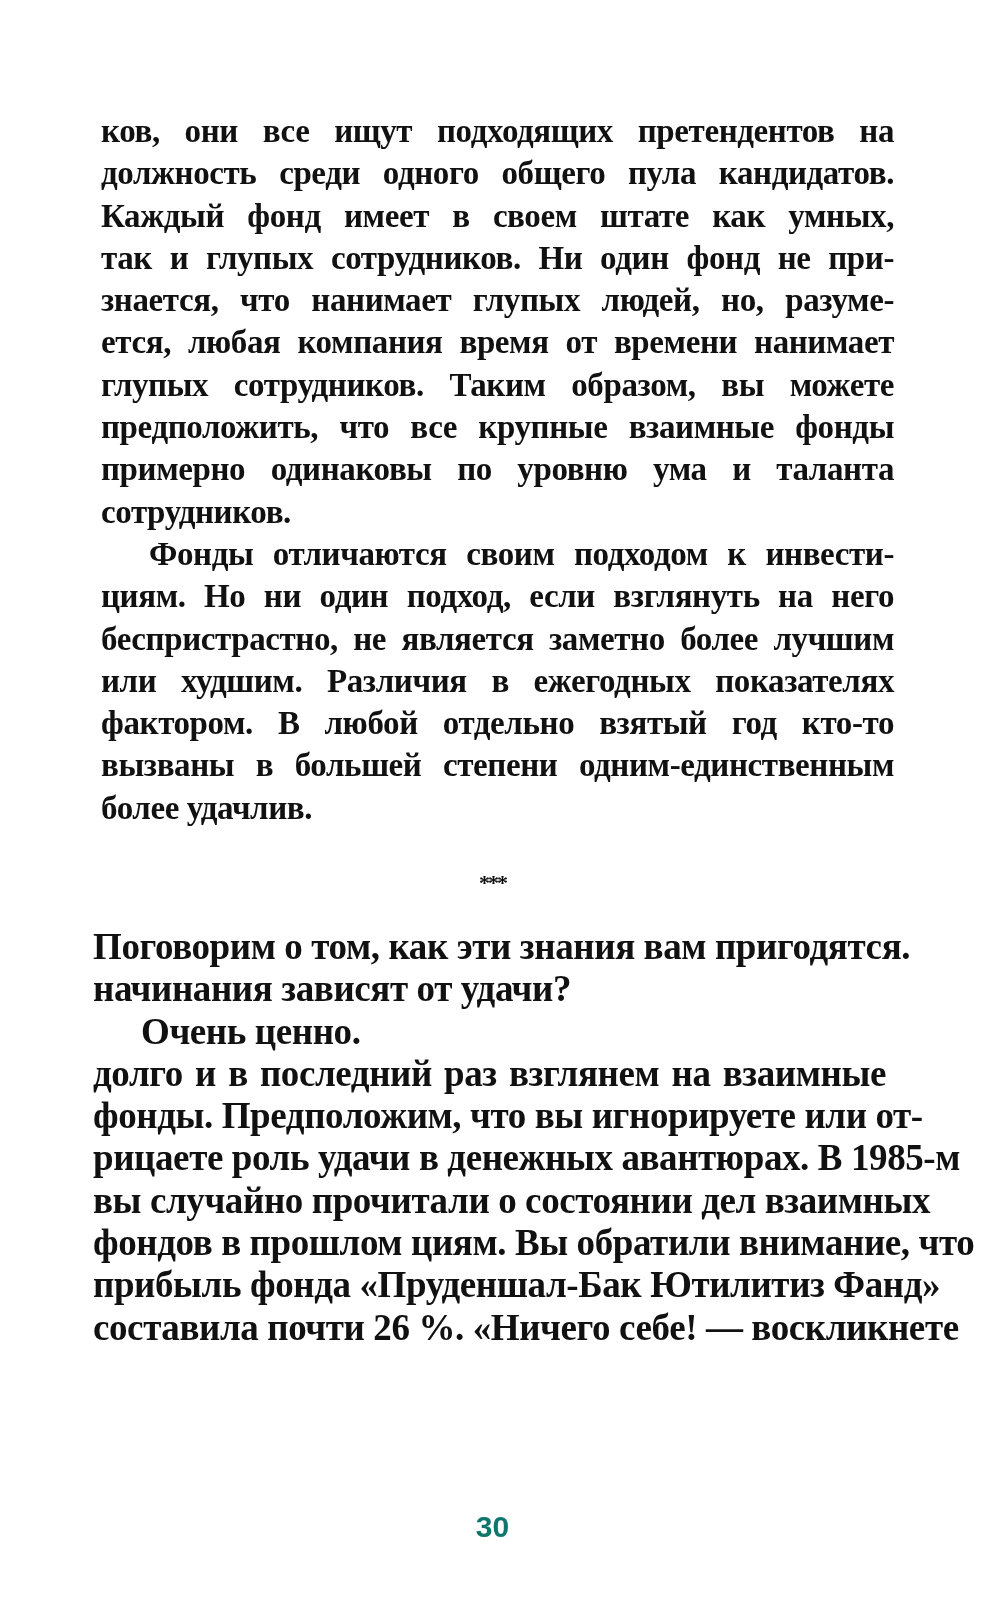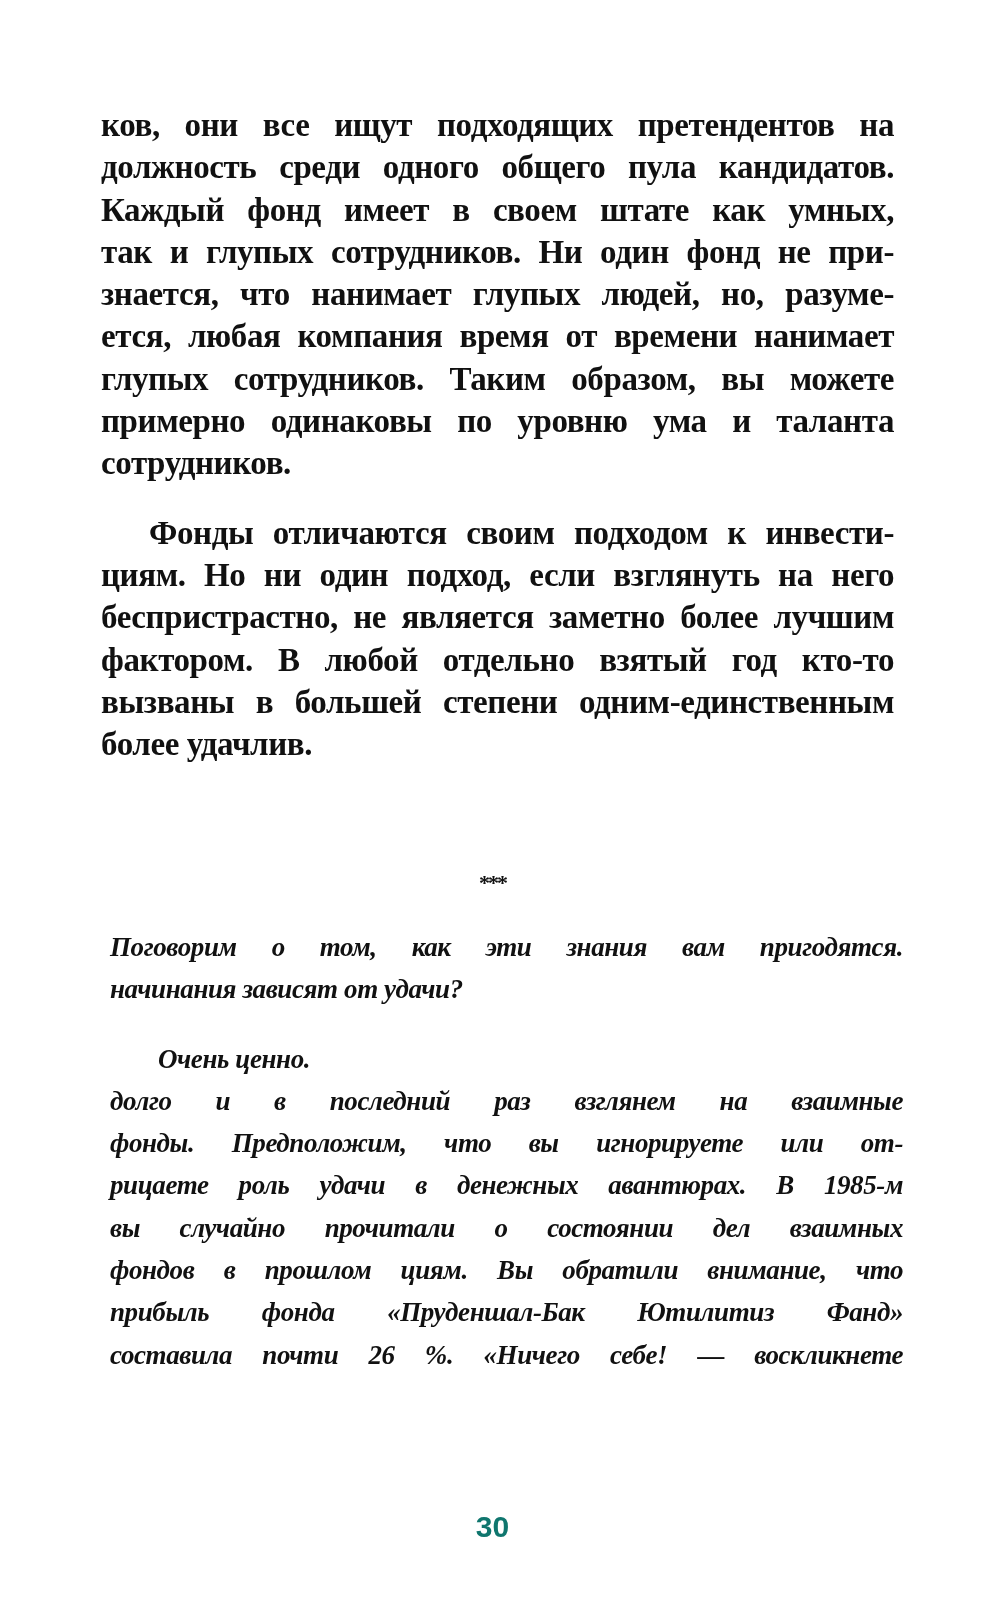--- a/index.html
+++ b/index.html
@@ -1,57 +1,59 @@
 <!DOCTYPE html>
 <html><head>
 <meta charset="utf-8">
 <style>
   html, body { margin: 0; padding: 0; background: #ffffff; }
   body { width: 985px; height: 1600px; position: relative; overflow: hidden; }
   .page {
-    position: absolute; left: 101px; top: 104px; width: 793px;
+    position: absolute; left: 101px; top: 110px; width: 793px;
     font-family: "Liberation Serif", serif;
     font-weight: bold;
     font-size: 33px;
     line-height: 42.3px;
     color: #111111;
     letter-spacing: -0.4px;
   }
   .line { display: block; white-space: nowrap; text-align: justify; text-align-last: justify; height: 42.3px; }
   .line.last { text-align-last: left; }
-  .indent { padding-left: 48px; margin-top: 27px; }
+  .indent { padding-left: 48px; }
   .sep {
     position: absolute; left: 0; width: 985px; top: 870px; text-align: center;
     font-family: "Liberation Serif", serif; font-weight: bold; font-size: 22px; color:#111;
     letter-spacing: -2px;
   }
-  .block2 { position: absolute; left: 110px; top: 926px; width: 793px;
-    font-family: "Liberation Serif", serif; font-weight: bold; font-size: 27px; line-height: 42.3px; color:#111; letter-spacing:-0.4px;font-style:italic; }
+  .block2 { position: absolute; left: 93px; top: 926px; width: 793px;
+    font-family: "Liberation Serif", serif; font-weight: bold; font-size: 37px; line-height: 42.3px; color:#111; letter-spacing:-0.4px; }
   .pagenum { position: absolute; left: 0; width: 985px; top: 1510px; text-align: center;
     font-family: "Liberation Sans", sans-serif; font-weight: bold; font-size: 30px; color: #0f766e; }
 </style>
 </head>
 <body>
 
 <div class="page">
   <div>
     <span class="line">ков, они все ищут подходящих претендентов на</span>
     <span class="line">должность среди одного общего пула кандидатов.</span>
     <span class="line">Каждый фонд имеет в своем штате как умных,</span>
     <span class="line">так и глупых сотрудников. Ни один фонд не при-</span>
     <span class="line">знается, что нанимает глупых людей, но, разуме-</span>
     <span class="line">ется, любая компания время от времени нанимает</span>
     <span class="line">глупых сотрудников. Таким образом, вы можете</span>
+    <span class="line">предположить, что все крупные взаимные фонды</span>
     <span class="line">примерно одинаковы по уровню ума и таланта</span>
     <span class="line last">сотрудников.</span>
   </div>
   <div>
     <span class="line indent">Фонды отличаются своим подходом к инвести-</span>
     <span class="line">циям. Но ни один подход, если взглянуть на него</span>
     <span class="line">беспристрастно, не является заметно более лучшим</span>
+    <span class="line">или худшим. Различия в ежегодных показателях</span>
     <span class="line">фактором. В любой отдельно взятый год кто-то</span>
     <span class="line">вызваны в большей степени одним-единственным</span>
     <span class="line last">более удачлив.</span>
   </div>
 </div>
 
 <div class="sep">***</div>
 
 <div class="block2">
   <div>

